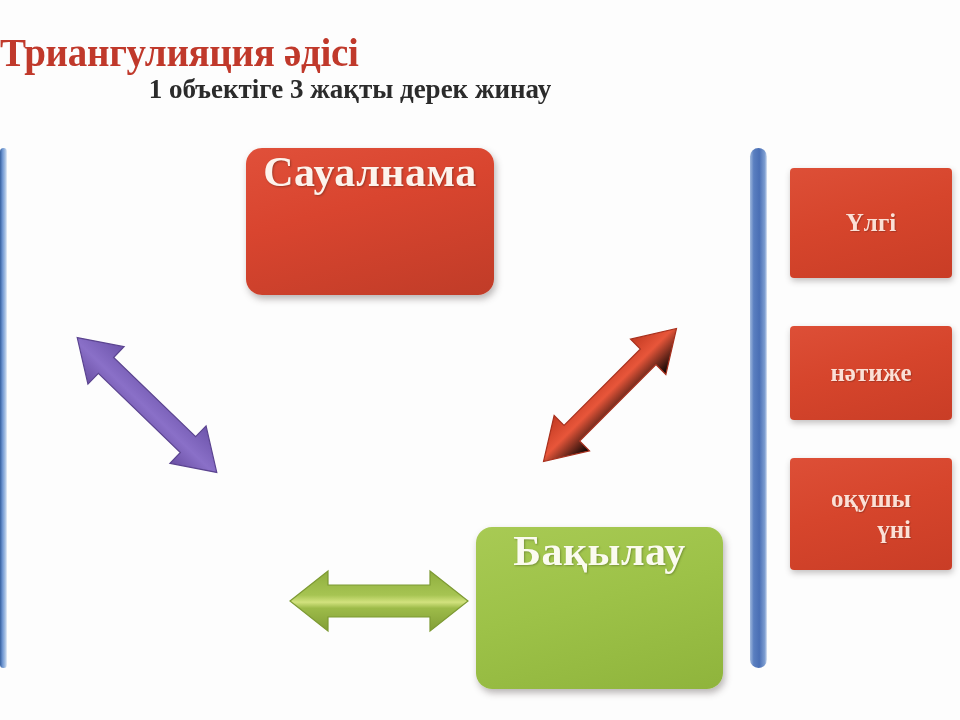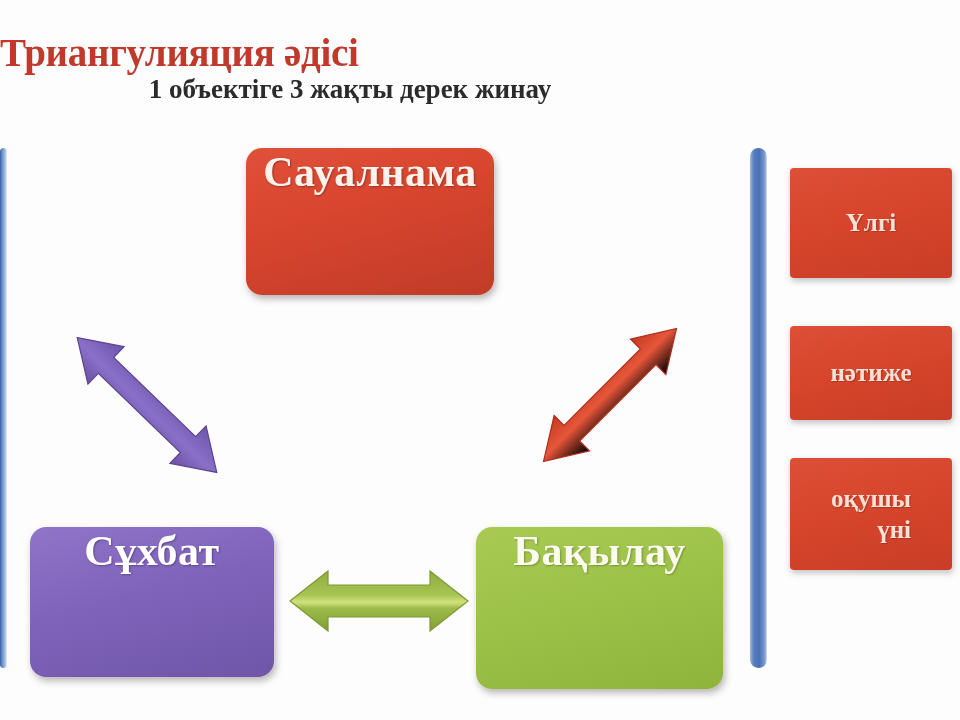--- a/index.html
+++ b/index.html
@@ -143,23 +143,20 @@
   <div class="rail" id="rail-left"></div>
   <div class="rail" id="rail-right"></div>
 
   <div id="title">Триангулияция әдісі</div>
   <div id="subtitle">1 объектіге 3 жақты дерек жинау</div>
 
   <div class="node" id="node-survey">
     <span class="label">Сауалнама</span>
   </div>
 
-  <div class="node" id="node-interview">
-    <span class="label">Сұхбат</span>
-  </div>
 
   <div class="node" id="node-observe">
     <span class="label">Бақылау</span>
   </div>
 
   <svg class="arrow-svg" id="arrow-purple" viewBox="0 0 170 210">
     <defs>
       <linearGradient id="gp" x1="0" y1="0" x2="1" y2="0">
         <stop offset="0%" stop-color="#6a4fa3"></stop>
         <stop offset="45%" stop-color="#8a70c8"></stop>

